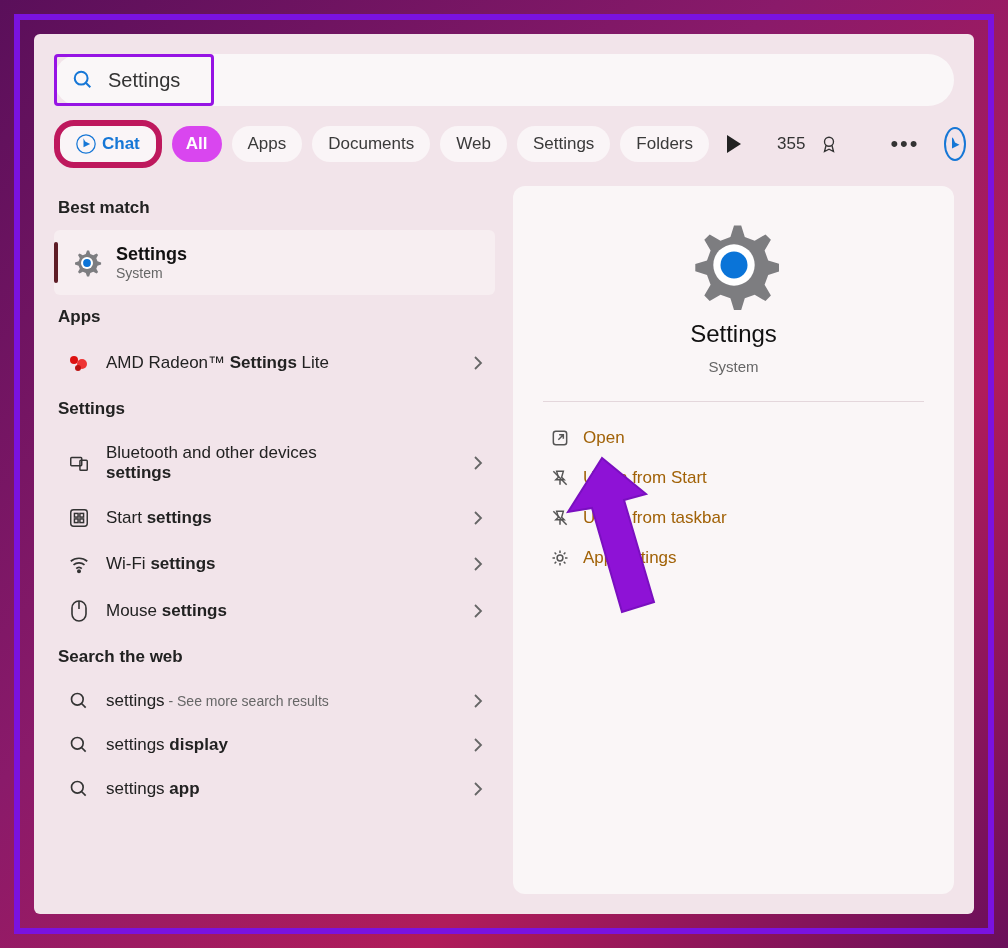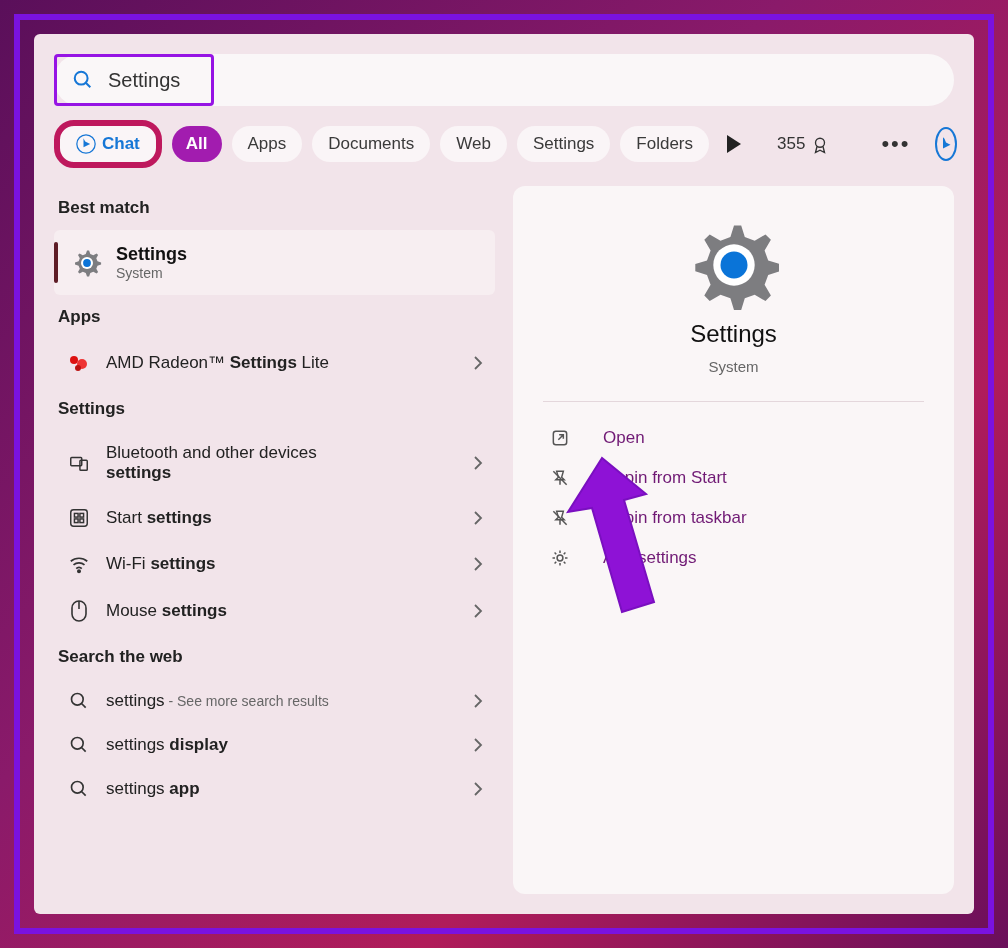--- a/index.html
+++ b/index.html
@@ -45,24 +45,24 @@
   .filters{
     margin:14px 20px 0 20px;
     display:flex;align-items:center;gap:10px;
   }
   .pill{
     background:#faf5f7;border-radius:20px;padding:8px 16px;
     font-size:17px;color:#3a3a3a;display:flex;align-items:center;gap:6px;
     cursor:pointer;
   }
   .pill.chat{border:6px solid #be185d;color:#1677d6;font-weight:600;}
-  .pill.all{background:#a21caf;color:#fff;font-weight:600;padding:8px 14px;}
+  .pill.all{background:#d946ef;color:#fff;font-weight:600;padding:8px 14px;}
   .filters .spacer{flex:1;}
   .play-icon{width:0;height:0;border-left:14px solid #222;border-top:9px solid transparent;border-bottom:9px solid transparent;margin:0 8px;}
-  .points{display:flex;align-items:flex-end;gap:6px;font-size:17px;color:#333;margin:0 8px;}
+  .points{display:flex;align-items:center;gap:15px;font-size:17px;color:#333;margin:0 8px;}
   .avatar{width:28px;height:28px;border-radius:50%;background:radial-gradient(circle at 50% 35%, #e2b58a 40%, #7a3d1a 60%);margin:0 8px;}
   .dots{font-size:22px;letter-spacing:2px;color:#333;margin:0 8px;}
   .bing-circle{width:34px;height:34px;border:2px solid #1677d6;border-radius:50%;display:flex;align-items:center;justify-content:center;margin-left:6px;}
   .bing-ico{width:18px;height:18px;}
 
   
   .body{flex:1;display:flex;gap:18px;padding:18px 20px 20px 20px;overflow:hidden;}
   .col-left{flex:1;min-width:0;}
   .col-right{flex:1;min-width:0;}
 
@@ -91,22 +91,22 @@
   .card{
     background:#faf6f7;border-radius:12px;padding:24px 30px;height:100%;
     display:flex;flex-direction:column;
   }
   .card-head{display:flex;flex-direction:column;align-items:center;gap:10px;padding:10px 0 22px 0;}
   .gear-large{width:90px;height:90px;}
   .card-title{font-size:24px;color:#111;}
   .card-sub{font-size:15px;color:#666;}
   .divider{height:1px;background:#e4d7dc;margin:4px 0 16px 0;}
   .action{
-    display:flex;align-items:center;gap:32px;
-    padding:10px 6px;font-size:17px;color:#701a75;cursor:pointer;border-radius:4px;
+    display:flex;align-items:center;gap:12px;
+    padding:10px 6px;font-size:17px;color:#a16207;cursor:pointer;border-radius:4px;
   }
   .action .aico{width:22px;color:#555;display:flex;align-items:center;justify-content:center;}
 
   
   .cursor-arrow{
     position:absolute;
     left:562px; top:452px;
     width:110px;height:170px;
     pointer-events:none; z-index:5;
   }

